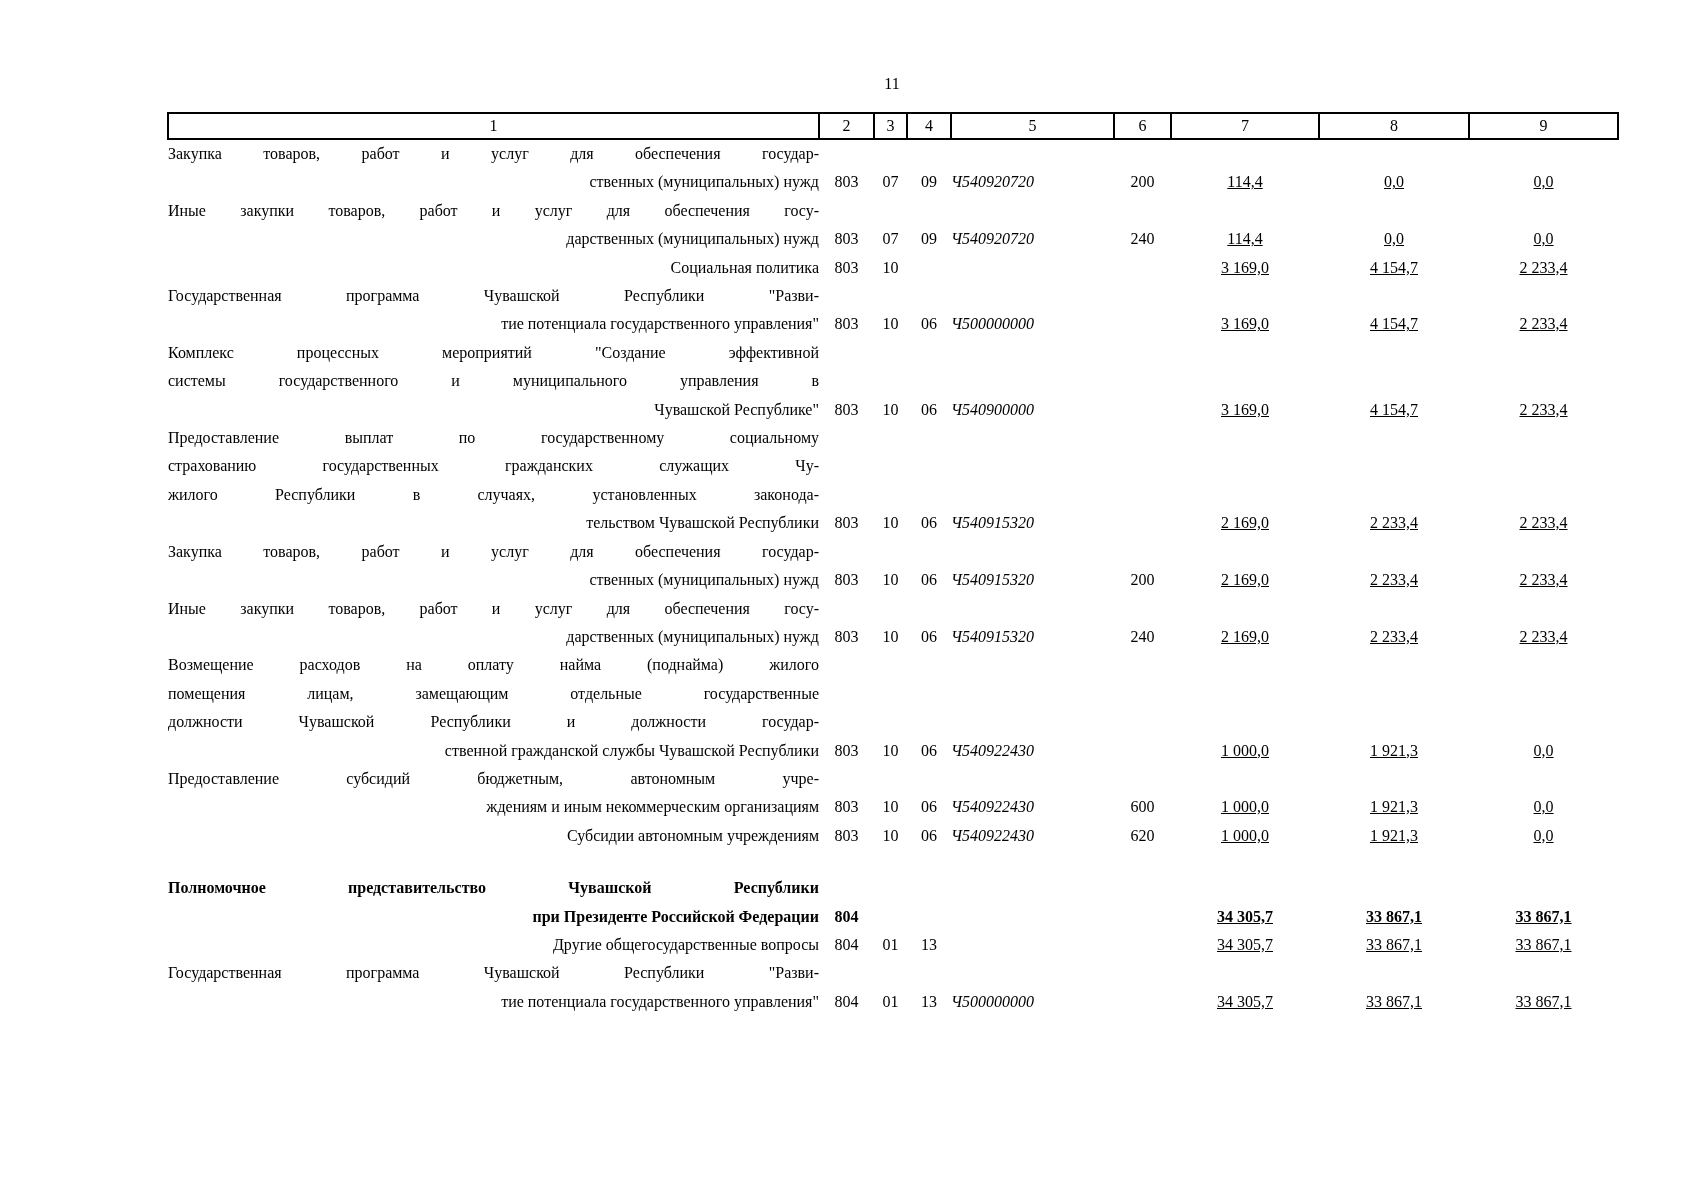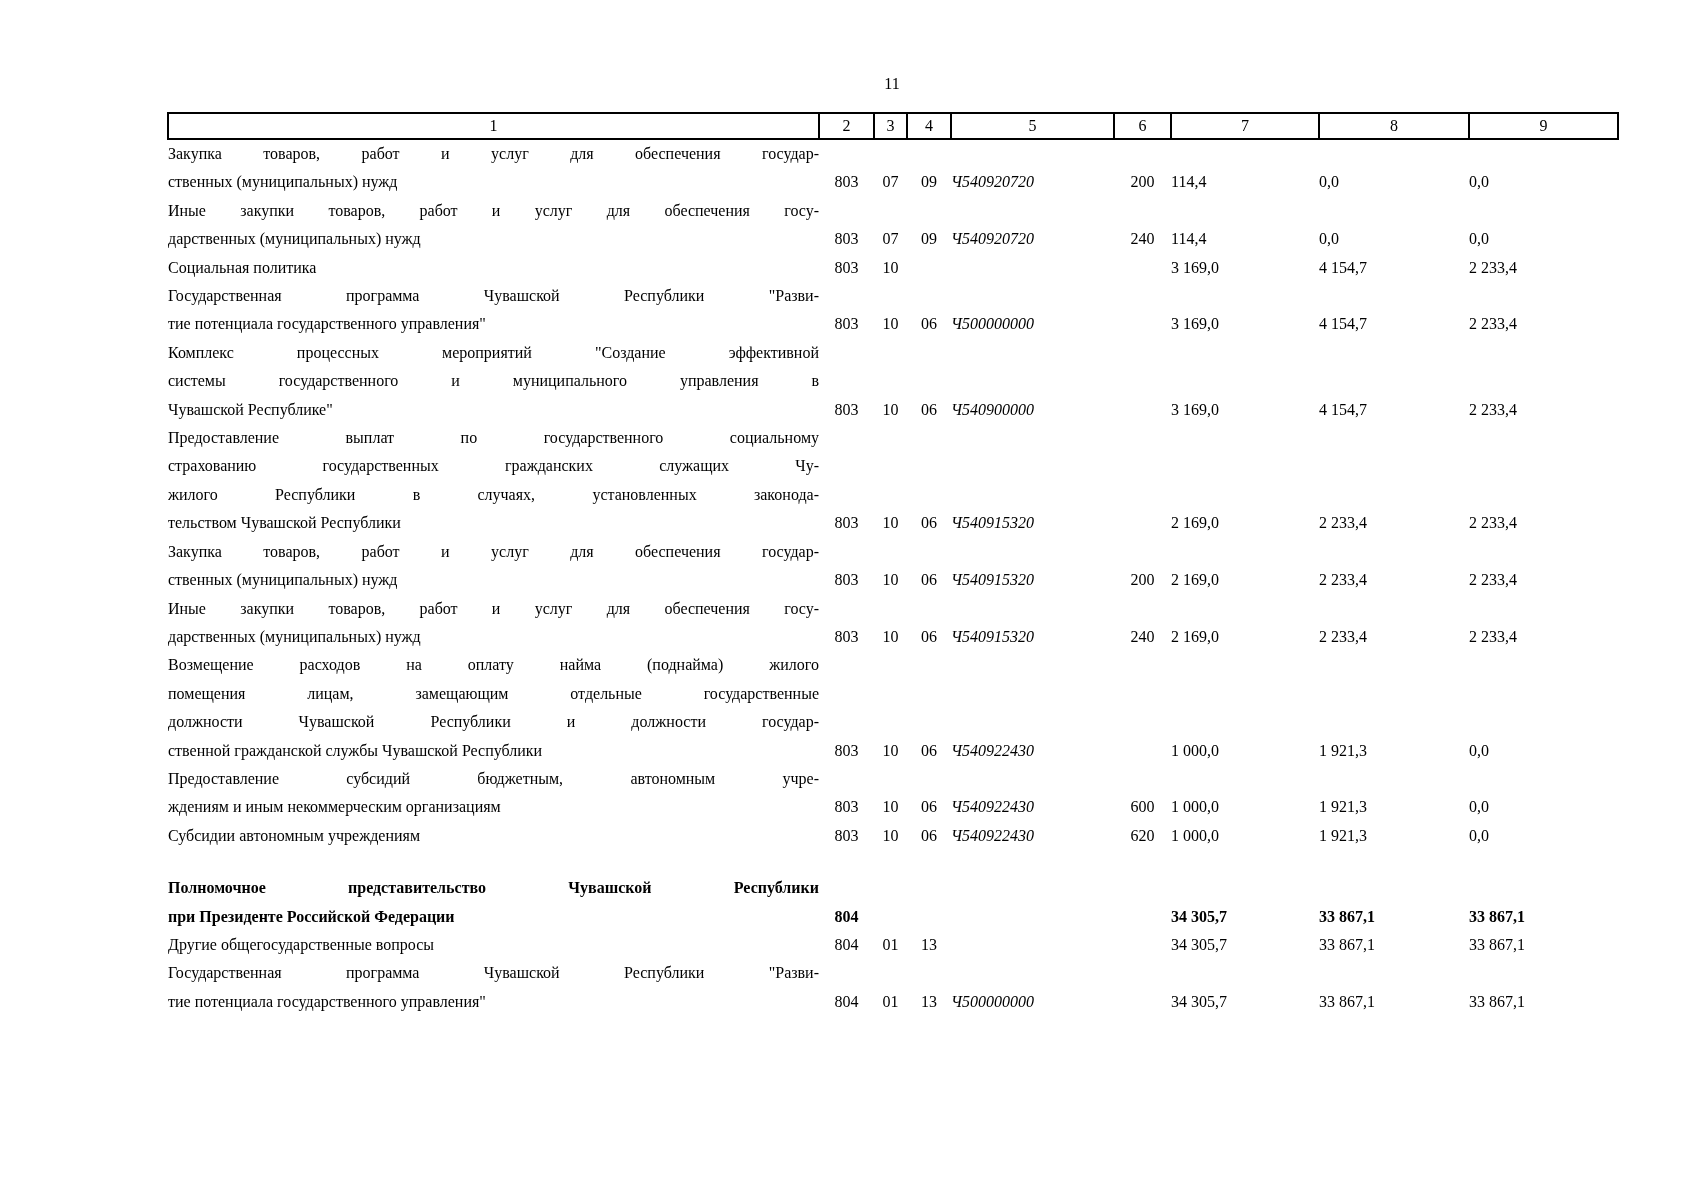--- a/index.html
+++ b/index.html
@@ -32,24 +32,24 @@
     line-height:24px;
     padding:0;
   }
   table.budget td {
     padding:0;
     vertical-align:bottom;
     overflow:hidden;
   }
   td.label { padding:0 12px 0 4px; }
   td.label .jl { text-align:justify; text-align-last:justify; -moz-text-align-last:justify; }
-  td.label .ll { text-align:left; }
+  td.label .ll { text-align:right; }
   td.c2, td.c3, td.c4, td.c6 { text-align:center; }
   td.c5 { text-align:left; padding-left:12px;font-style:italic; }
-  td.c7, td.c8, td.c9 { text-align:left; padding-right:5px; }
+  td.c7, td.c8, td.c9 { text-align:center; padding-right:5px;text-decoration:underline; }
   tr.bold { font-weight:bold; }
   tr.spacer td { height:24px; }
 </style>
 </head>
 <body>
 
 <div class="sheet">
   <div class="pagenum">11</div>
   <table class="budget">
     <colgroup>
@@ -142,21 +142,21 @@
           <td class="c3">10</td>
           <td class="c4">06</td>
           <td class="c5">Ч540900000</td>
           <td class="c6"></td>
           <td class="c7">3 169,0</td>
           <td class="c8">4 154,7</td>
           <td class="c9">2 233,4</td>
         </tr>
         <tr>
           <td class="label">
-            <div class="jl">Предоставление выплат по государственного социальному</div>
+            <div class="jl">Предоставление выплат по государственному социальному</div>
             <div class="jl">страхованию государственных гражданских служащих Чу-</div>
             <div class="jl">жилого Республики в случаях, установленных законода-</div>
             <div class="ll">тельством Чувашской Республики</div>
           </td>
           <td class="c2">803</td>
           <td class="c3">10</td>
           <td class="c4">06</td>
           <td class="c5">Ч540915320</td>
           <td class="c6"></td>
           <td class="c7">2 169,0</td>

